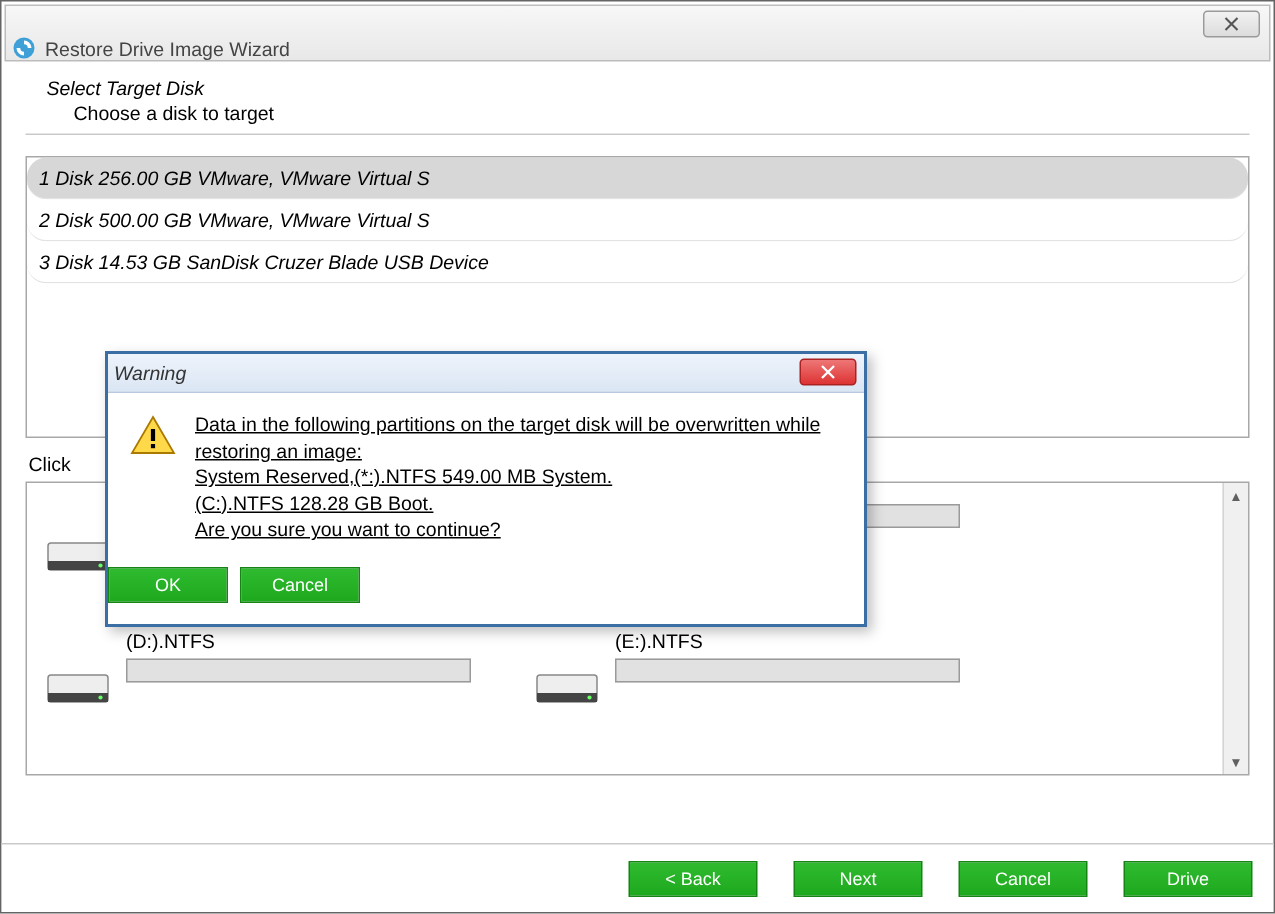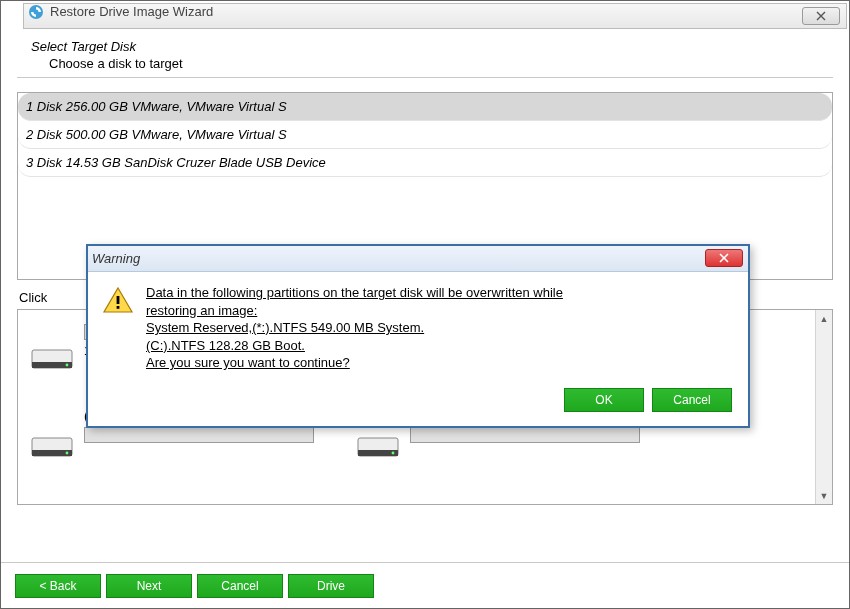--- a/index.html
+++ b/index.html
@@ -10,28 +10,27 @@
     font-size: 13px;
     background: #fff;
     color: #000;
     width: 850px;
     height: 609px;
     overflow: hidden;
     border: 1px solid #646464;
     position: relative;
   }
   .titlebar {
-    height: 26px;
+    height: 38px;
     background: linear-gradient(#f7f7f7, #e8e8e8);
     border: 1px solid #bcbcbc;
     display: flex;
-    align-items: flex-start;
+    align-items: flex-end;
     padding: 0 4px;
     position: relative;
-    margin-left: 20px;
   }
   .titlebar .app-icon {
     width: 16px; height: 16px;
     margin-right: 6px;
   }
   .titlebar .title { color: #444; }
   .win-close {
     position: absolute;
     right: 6px; top: 3px;
     width: 38px; height: 18px;
@@ -113,49 +112,49 @@
     width: 230px;
   }
   .pc-free { font-size: 12px; margin-top: 4px; }
   .footer {
     position: absolute;
     left: 0; right: 0;
     bottom: 0;
     height: 46px;
     border-top: 1px solid #c9c9c9;
     display: flex;
+    justify-content: flex-end;
     align-items: center;
     padding: 0 14px;
-    gap: 5px;
+    gap: 24px;
     background: #fff;
   }
   .btn-green {
     min-width: 86px;
     height: 24px;
     background: linear-gradient(#2fbb2f,#1ea81e);
     color: #fff;
     border: 1px solid #148514;
     display: inline-flex;
     align-items: center;
     justify-content: center;
     font-size: 12px;
     cursor: pointer;
     padding: 0 10px;
   }
   
   .dialog {
     position: absolute;
     left: 69px;
-    top: 243px;
-    width: 664px;
+    top: 233px;
+    width: 508px;
     background: #fff;
     border: 2px solid #3a6ea5;
     box-shadow: 3px 3px 8px rgba(0,0,0,0.25);
     z-index: 50;
-    margin-left: 16px;
   }
   .dlg-titlebar {
     height: 26px;
     background: linear-gradient(#eef3fb,#dbe6f4);
     display: flex;
     align-items: center;
     padding: 0 4px;
     position: relative;
     border-bottom: 1px solid #b8c8dd;
   }
@@ -178,21 +177,20 @@
     gap: 12px;
   }
   .warn-icon {
     flex: 0 0 32px;
     height: 28px;
     margin-top: 2px;
   }
   .dlg-text div { line-height: 1.35; text-decoration: underline; }
   .dlg-footer {
     display: flex;
-    justify-content: flex-end;
     gap: 8px;
     padding: 10px 16px 14px 0;
   }
 </style>
 </head>
 <body>
 
 <div class="titlebar">
   <span class="app-icon">
     <svg viewBox="0 0 16 16">

